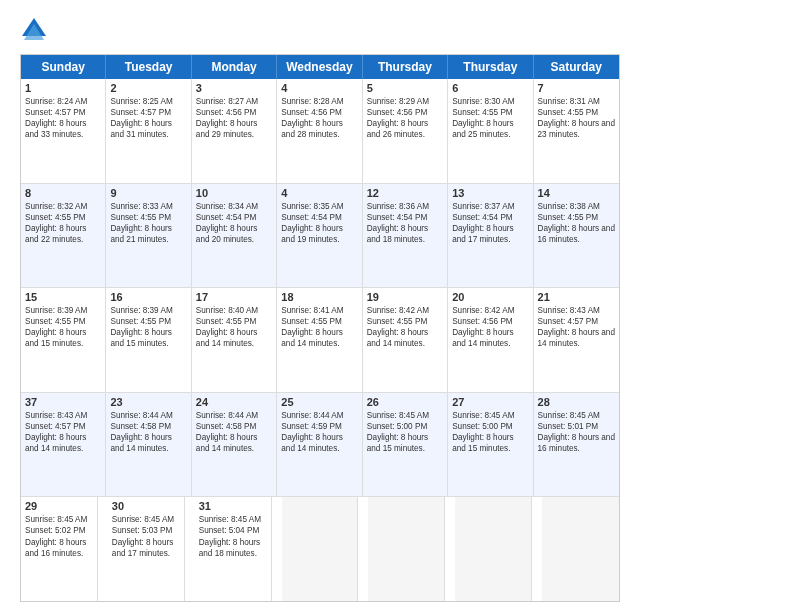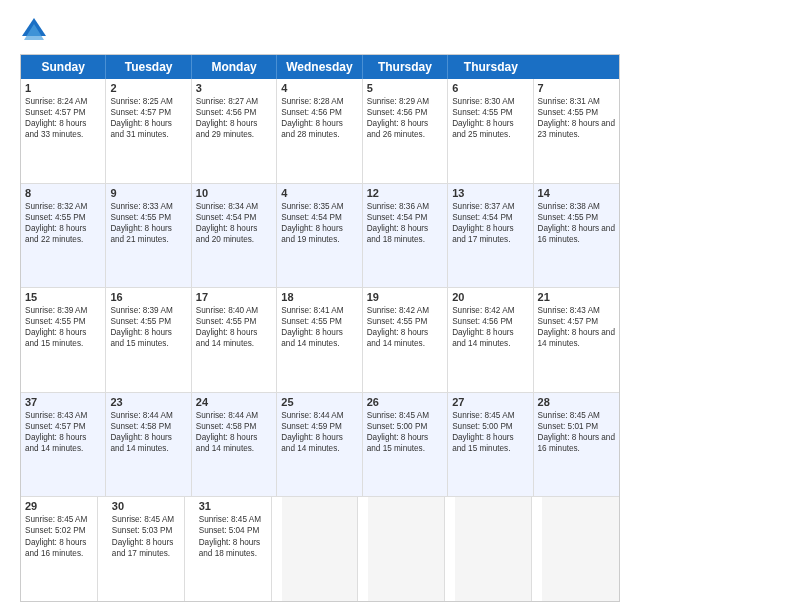--- a/index.html
+++ b/index.html
@@ -136,20 +136,21 @@
   </div>
 
   <div class="calendar">
     <div class="cal-header">
     <div class="cal-header-cell">Sunday</div>
         <div class="cal-header-cell">Tuesday</div>
         <div class="cal-header-cell">Monday</div>
         <div class="cal-header-cell">Wednesday</div>
         <div class="cal-header-cell">Thursday</div>
         <div class="cal-header-cell">Thursday</div>
+        <div class="cal-header-cell">Saturday</div>
       </div>
     <div class="cal-body">
     <div class="cal-row">
           <div class="cal-cell"><span class="day-num">1</span>
 <span class="cell-text">Sunrise: 8:24 AM<br>Sunset: 4:57 PM<br>Daylight: 8 hours and 33 minutes.</span></div>
           <div class="cal-cell"><span class="day-num">2</span>
 <span class="cell-text">Sunrise: 8:25 AM<br>Sunset: 4:57 PM<br>Daylight: 8 hours and 31 minutes.</span></div>
           <div class="cal-cell"><span class="day-num">3</span>
 <span class="cell-text">Sunrise: 8:27 AM<br>Sunset: 4:56 PM<br>Daylight: 8 hours and 29 minutes.</span></div>
           <div class="cal-cell"><span class="day-num">4</span>

